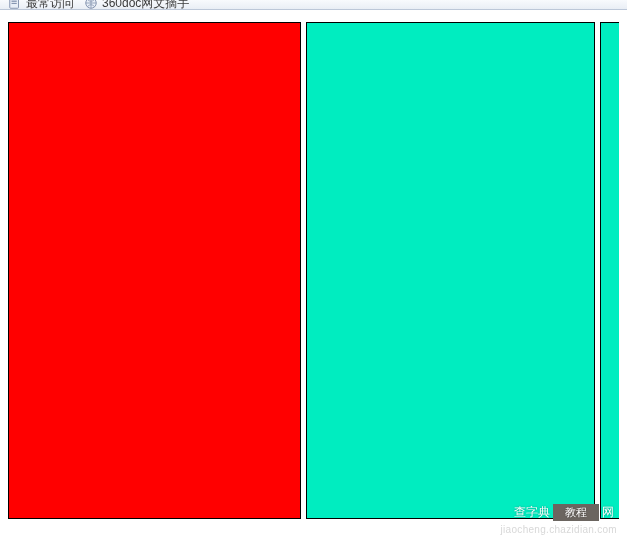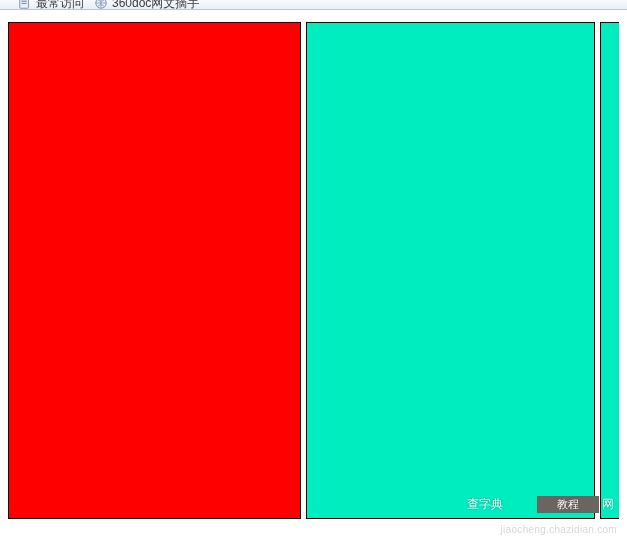--- a/index.html
+++ b/index.html
@@ -15,21 +15,21 @@
       overflow: hidden;
       position: relative;
     }
     .bookmarks-bar {
       width: 100%;
       height: 10px;
       background: linear-gradient(to bottom, #f8fafd 0%, #e9eef5 100%);
       border-bottom: 1px solid #bcc7d8;
       display: flex;
       align-items: flex-start;
-      padding-left: 18px;
+      padding-left: 8px;
       font-size: 12px;
       color: #3b3b3b;
       overflow: hidden;
       line-height: 8px;
     }
     .bookmark-item {
       display: flex;
       align-items: center;
       margin-right: 10px;
       position: relative;
@@ -69,36 +69,35 @@
       width: 298px;
     }
     .box-edge {
       background: #00edc0;
       width: 20px;
       border-right: none;
     }
     .watermark {
       position: absolute;
       right: 10px;
-      bottom: 23px;
+      bottom: 15px;
       font-size: 12px;
       color: #ffffff;
       display: flex;
       align-items: center;
       text-shadow: 0 0 2px rgba(0,0,0,0.4);
     }
     .watermark .wm-left {
       padding: 1px 3px;
     }
     .watermark .wm-mid {
       background: #6b6560;
       color: #ffffff;
-      padding: 1px 20px;
+      padding: 1px 12px;
       font-size: 11px;
-      margin-left: 31px;
     }
     .watermark .wm-right {
       background: rgba(0,0,0,0.0);
       padding: 1px 3px;
     }
     .watermark-sub {
       position: absolute;
       right: 10px;
       bottom: 2px;
       font-size: 10px;

